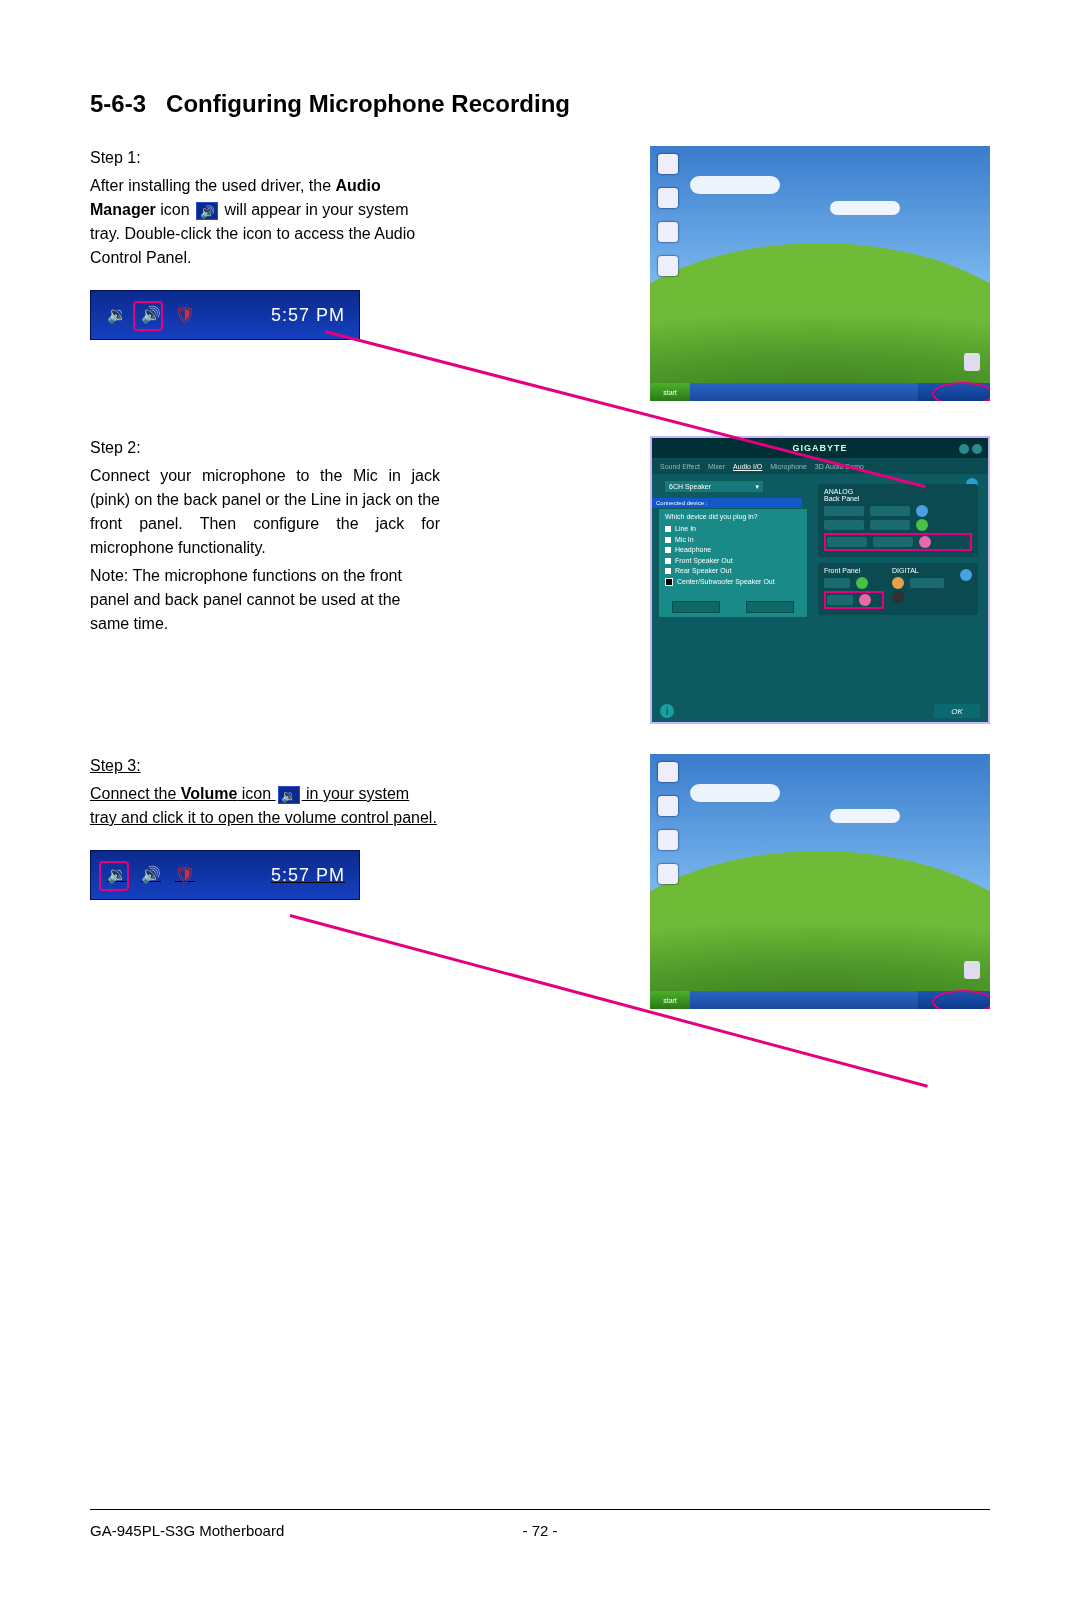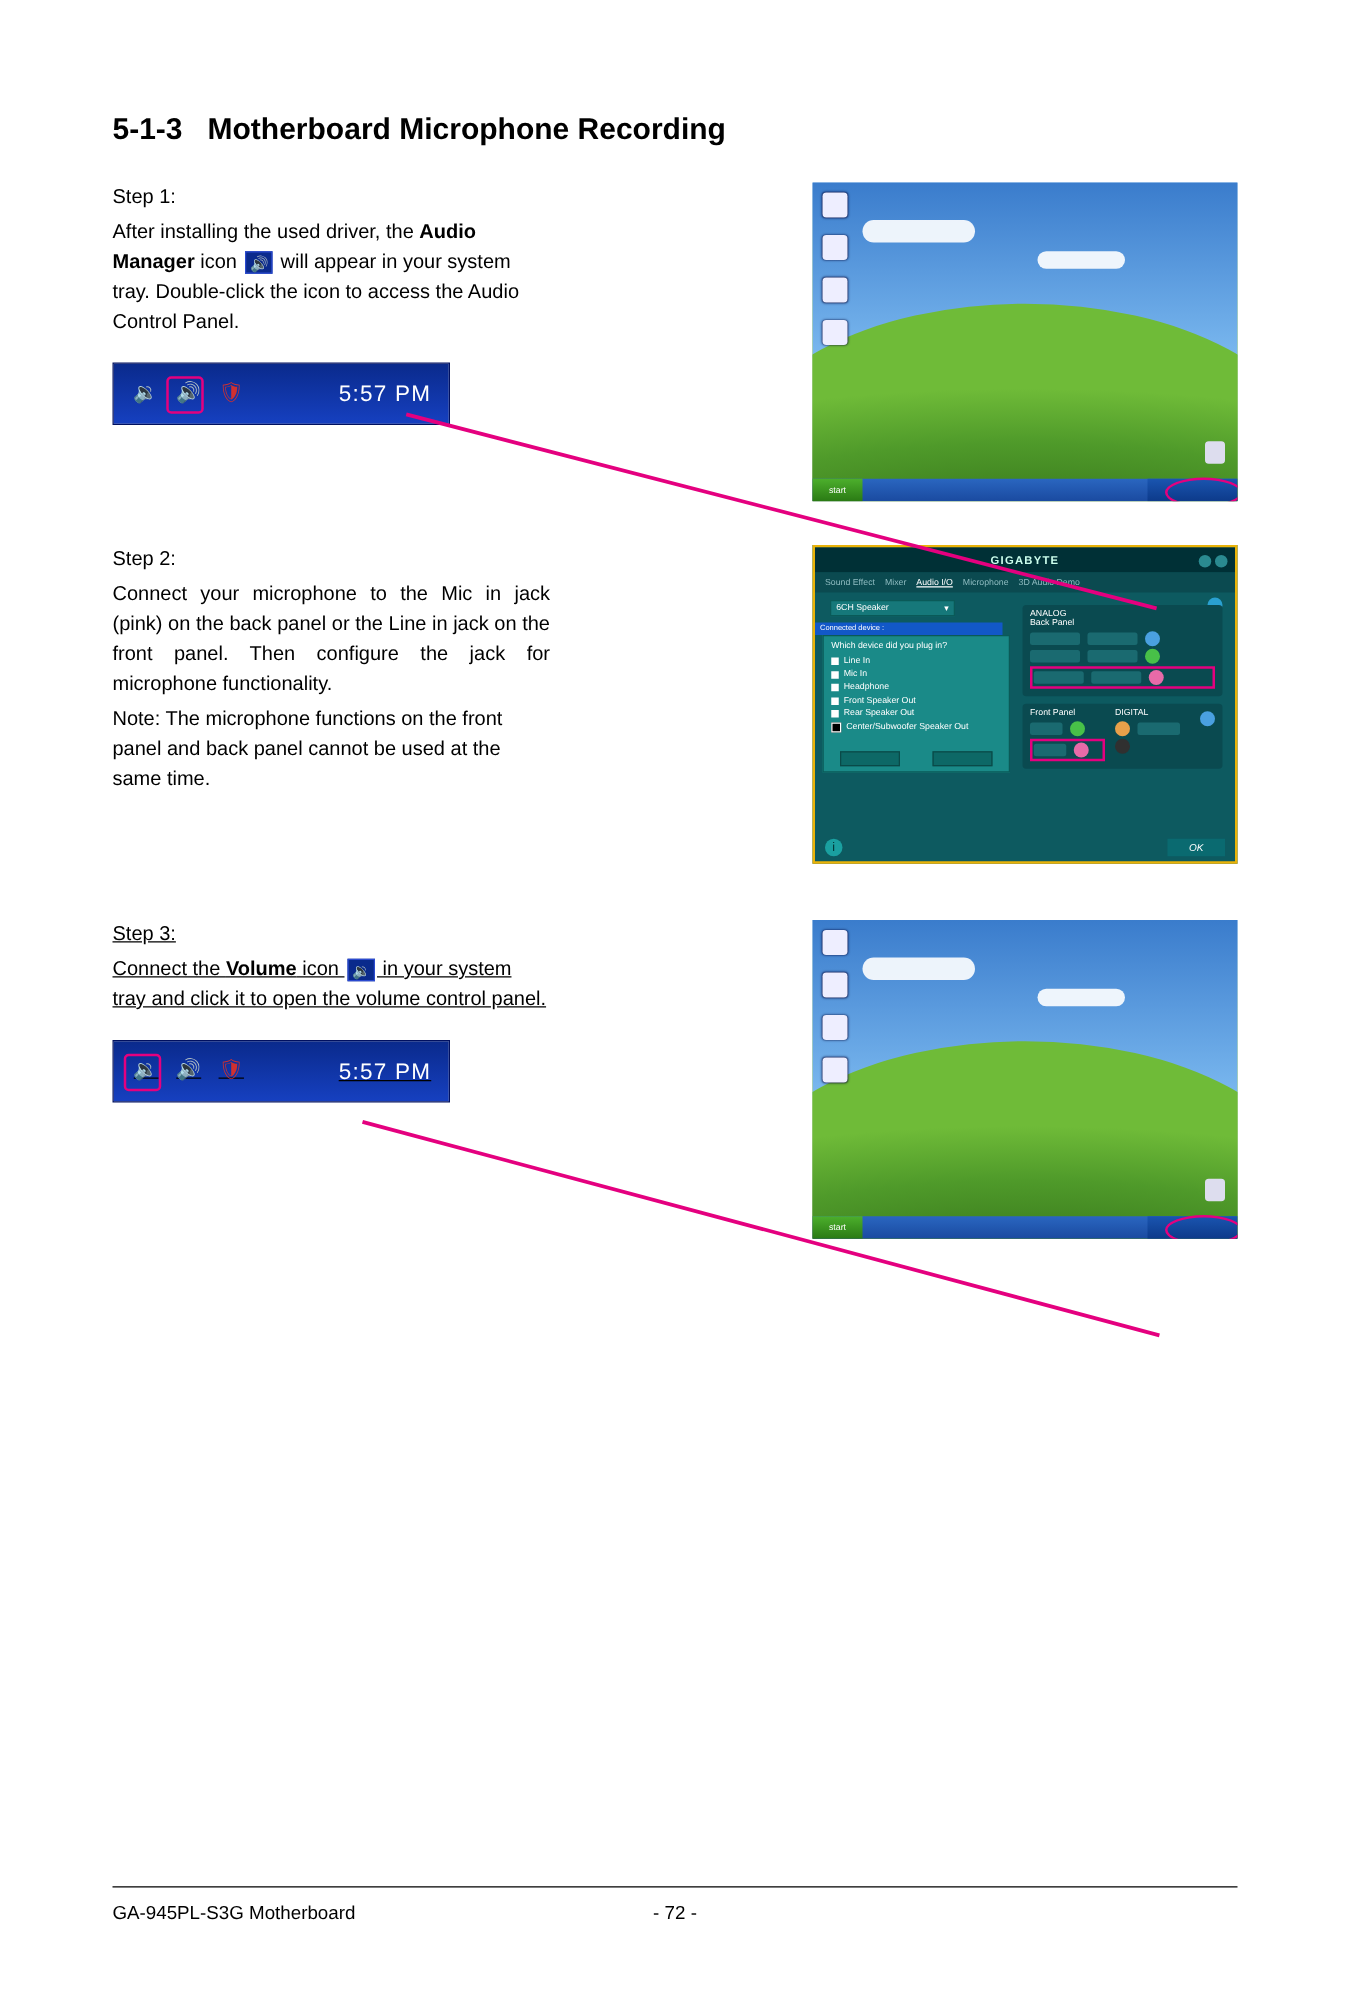--- a/index.html
+++ b/index.html
@@ -152,23 +152,23 @@
     position:absolute;
     height:3px;
     background:#e4007f;
     transform-origin: left center;
     z-index:5;
   }
 
   
   .audio-panel {
     width: 340px;
-    height: 255px;
+    height: 288px;
     background: #0d5a60;
-    border: 2px solid #eab308;
+    border: 2px solid #c4b5fd;
     position: relative;
     margin-left:auto;
     color:#cfe;
     font-size:8px;
   }
   .audio-panel .titlebar {
     height:20px; background:#003036;
     display:flex; align-items:center; justify-content:center;
     font-size:9px; font-weight:bold; letter-spacing:1px;
   }
@@ -270,21 +270,21 @@
     font-size:15px;
     display:flex;
   }
   .page-footer .pn { position:absolute; left:50%; transform:translateX(-50%); }
 
 </style>
 </head>
 <body>
 
 <h1 class="section-title">
-  <span>5-1-3</span>&nbsp;&nbsp;&nbsp;<span>Motherboard Microphone Recording</span>
+  <span>5-6-3</span>&nbsp;&nbsp;&nbsp;<span>Configuring Microphone Recording</span>
 </h1>
 
 <div class="step-block" style="position:relative; min-height:260px;justify-content:space-between;">
   <div class="step-text">
     <p>Step 1:</p>
     <p>
       <span>After installing the used driver, the </span><span class="bold">Audio Manager</span><span> icon </span><span class="inline-icon speaker"></span><span> will appear in your system tray. Double-click the icon to access the Audio Control Panel.</span>
     </p>
 
     <div class="tray-closeup">

